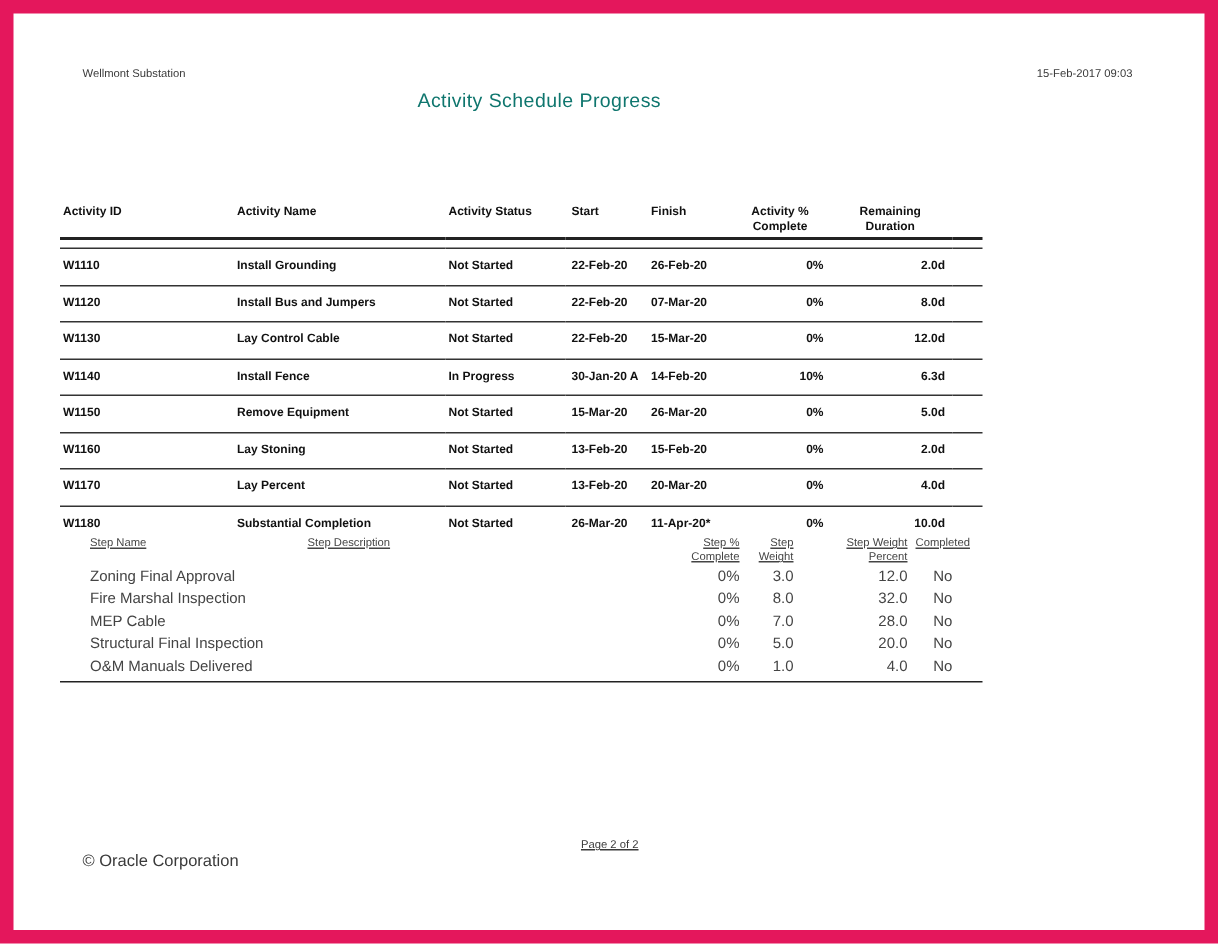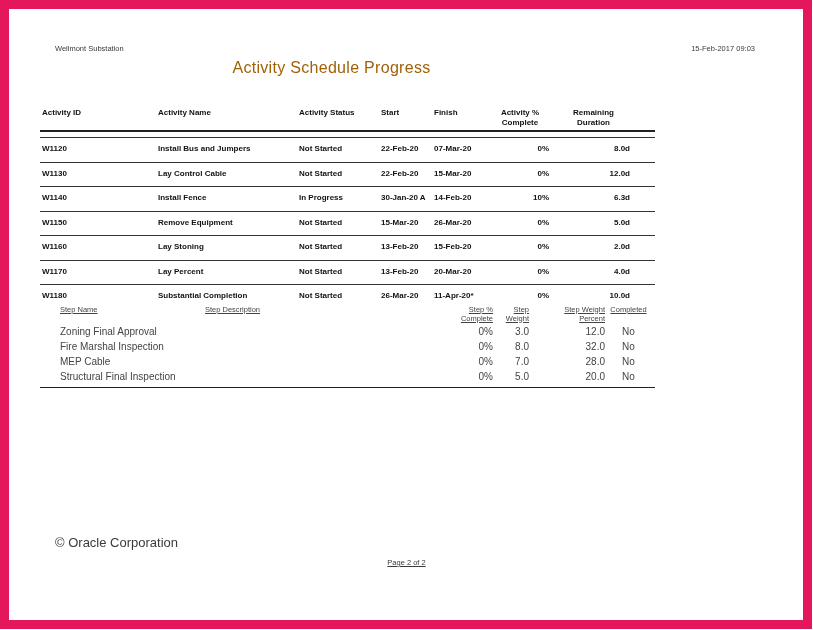--- a/index.html
+++ b/index.html
@@ -7,26 +7,26 @@
     width:813px; height:630px; background:#ffffff; position:relative;
     font-family:"Liberation Sans", sans-serif; overflow:hidden;
   }
   .frame {
     position:absolute; left:0; top:0; width:794px; height:611px;
     border:9px solid #e4175c; pointer-events:none;
   }
   .hdr-left  { position:absolute; left:55px;  top:44px; font-size:7.5px; color:#3a3a3a; }
   .hdr-right { position:absolute; right:58px; top:44px; font-size:7.5px; color:#3a3a3a; }
   .title {
-    position:absolute; left:24px; top:59px; width:615px; text-align:center;
-    font-size:16px; color:#a16207; letter-spacing:0.3px;
+    position:absolute; left:52px; top:59px; width:615px; text-align:center;
+    font-size:13px; color:#0f766e; letter-spacing:0.3px;
   }
   .report { position:absolute; left:40px; top:106px; width:615px; }
 
-  table.main { border-collapse:collapse; table-layout:fixed; width:615px; }
+  table.main { border-collapse:collapse; table-layout:fixed; width:615px;margin-top:28px; }
   table.main thead th {
     font-size:8px; font-weight:bold; color:#111; text-align:left;
     vertical-align:top; padding:2px 0 3px 0; line-height:9.5px;
   }
   table.main thead tr.hdr th { border-bottom:2px solid #222; }
   table.main thead tr.gap td { height:5px; border-bottom:1px solid #333; padding:0; }
   table.main thead th.c-pct, table.main thead th.c-rem { text-align:center; }
   table.main tbody td {
     font-size:8px; font-weight:bold; color:#111; vertical-align:top;
     padding:6px 0 8px 0; border-bottom:1px solid #333; line-height:9.5px;
@@ -51,21 +51,21 @@
     padding:4.5px 0 2.5px 0; line-height:8px;
   }
   .s-name { text-align:left; }
   .s-desc { text-align:left; }
   .s-pct  { text-align:right; }
   .s-w    { text-align:right; }
   .s-wp   { text-align:right; }
   .s-comp { text-align:center; }
   .endline { width:615px; border-top:1.5px solid #222; margin-top:3px; }
 
-  .footer-left   { position:absolute; left:55px; top:535px; font-size:13px; color:#3a3a3a; }
+  .footer-left   { position:absolute; left:55px; top:568px; font-size:11px; color:#3a3a3a; }
   .footer-center { position:absolute; left:0; top:558px; width:813px; text-align:center; font-size:7.5px; color:#3a3a3a;text-decoration:underline; }
 </style>
 </head>
 <body>
 
 <div>
   <div class="frame" style="border-color: rgb(228, 23, 92);"></div>
 
   <div class="hdr-left">Wellmont Substation</div>
   <div class="hdr-right">15-Feb-2017 09:03</div>
@@ -109,20 +109,30 @@
             <div>Remaining</div>
             <div>Duration</div>
           </th>
           <th></th>
         </tr>
         <tr class="gap">
             <td colspan="8"></td>
           </tr>
       </thead>
       <tbody>
+          <tr>
+            <td class="c-id">W1110</td>
+            <td class="c-name">Install Grounding</td>
+            <td class="c-status">Not Started</td>
+            <td class="c-start">22-Feb-20</td>
+            <td class="c-finish">26-Feb-20</td>
+            <td class="c-pct">0%</td>
+            <td class="c-rem">2.0d</td>
+            <td></td>
+          </tr>
           <tr>
             <td class="c-id">W1120</td>
             <td class="c-name">Install Bus and Jumpers</td>
             <td class="c-status">Not Started</td>
             <td class="c-start">22-Feb-20</td>
             <td class="c-finish">07-Mar-20</td>
             <td class="c-pct">0%</td>
             <td class="c-rem">8.0d</td>
             <td></td>
           </tr>
@@ -261,20 +271,30 @@
           <tr>
             <td></td>
             <td class="s-name">Structural Final Inspection</td>
             <td class="s-desc"></td>
             <td class="s-pct">0%</td>
             <td class="s-w">5.0</td>
             <td class="s-wp">20.0</td>
             <td class="s-comp">No</td>
             <td></td>
           </tr>
+          <tr>
+            <td></td>
+            <td class="s-name">O&amp;M Manuals Delivered</td>
+            <td class="s-desc"></td>
+            <td class="s-pct">0%</td>
+            <td class="s-w">1.0</td>
+            <td class="s-wp">4.0</td>
+            <td class="s-comp">No</td>
+            <td></td>
+          </tr>
         </tbody>
     </table>
 
     <div class="endline"></div>
   </div>
 
   <div class="footer-left">© Oracle Corporation</div>
   <div class="footer-center">Page 2 of 2</div>
 </div>
 

